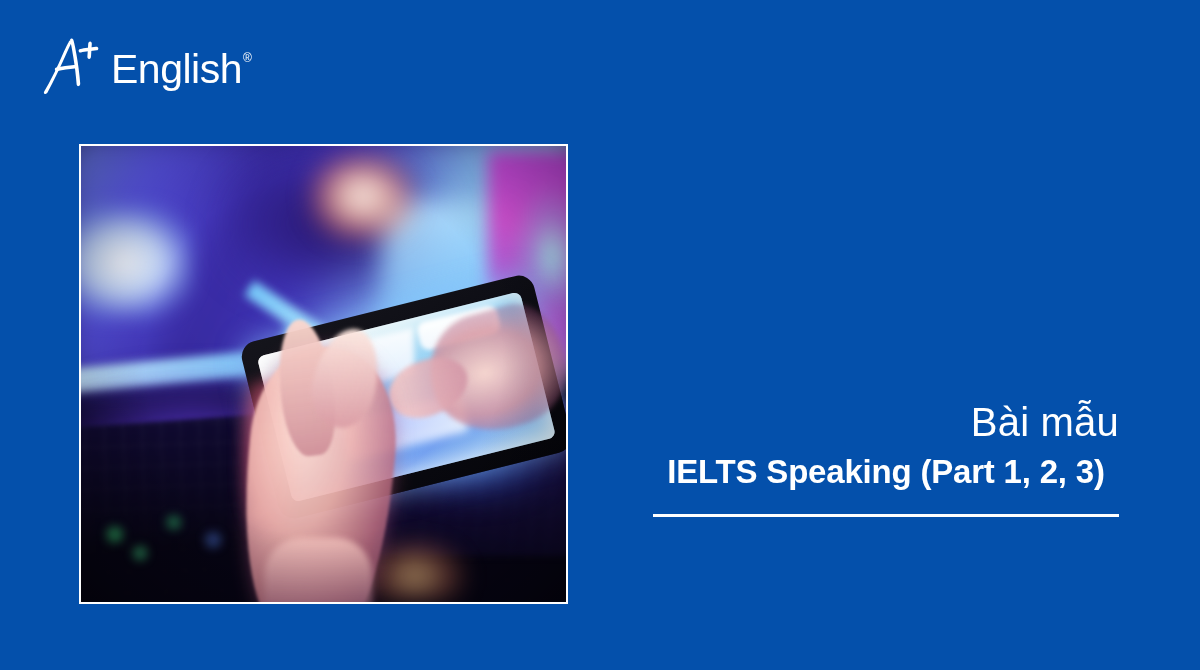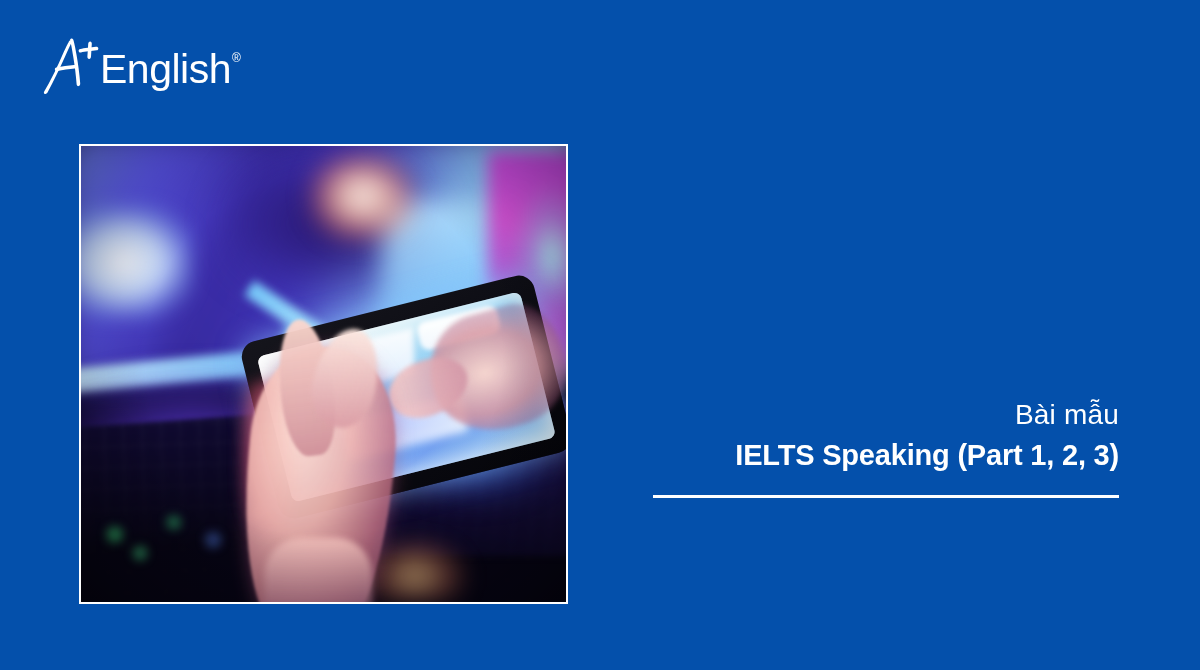--- a/index.html
+++ b/index.html
@@ -34,20 +34,21 @@
     flex: none;
   }
   .logo-word {
     position: relative;
     color: #ffffff;
     font-family: "Liberation Sans", sans-serif;
     font-size: 41px;
     font-weight: 400;
     letter-spacing: -0.5px;
     line-height: 1;
+    margin-left: 11px;
     padding-top: 4px;
     white-space: nowrap;
   }
   .logo-reg {
     font-size: 12px;
     vertical-align: super;
     position: relative;
     top: -6px;
     left: 1px;
     font-weight: 400;
@@ -307,33 +308,34 @@
   
   .text-block {
     position: absolute;
     left: 653px;
     top: 398px;
     width: 466px;
     text-align: right;
     color: #ffffff;
   }
   .kicker {
-    font-size: 28px;
+    font-size: 40px;
     font-weight: 400;
     line-height: 1.2;
     letter-spacing: 0.2px;
     white-space: nowrap;
   }
   .headline {
-    font-size: 29px;
+    font-size: 33px;
     font-weight: 700;
     line-height: 1.22;
     margin-top: 6px;
     letter-spacing: -0.2px;
     white-space: nowrap;
+    text-align: center;
   }
   .rule {
     height: 3px;
     background: #ffffff;
     margin-top: 22px;
     width: 100%;
   }
   .subline {
     font-size: 31px;
     font-weight: 400;

